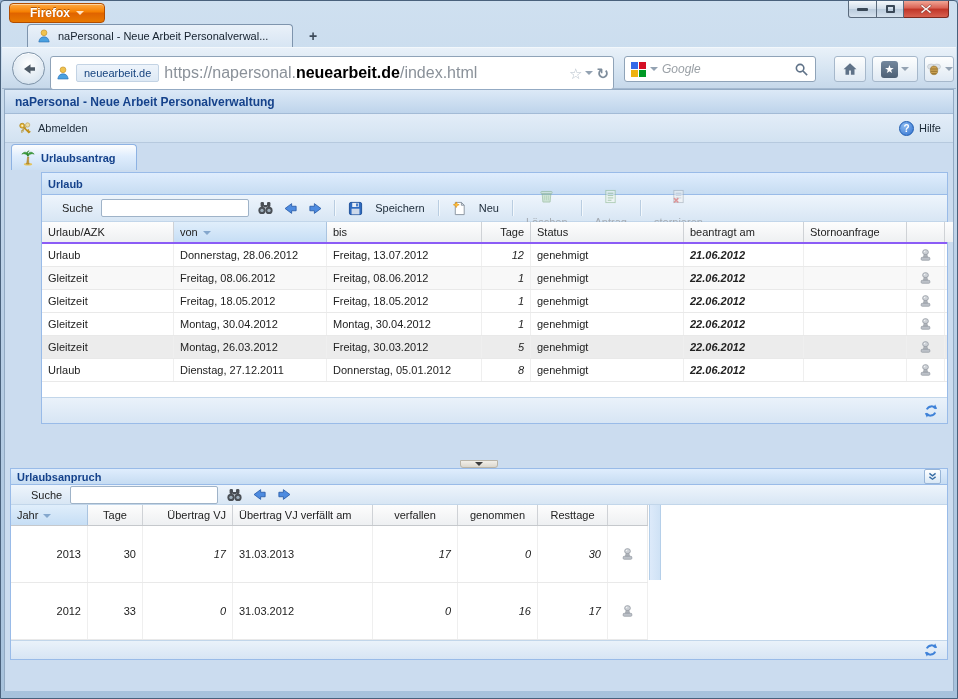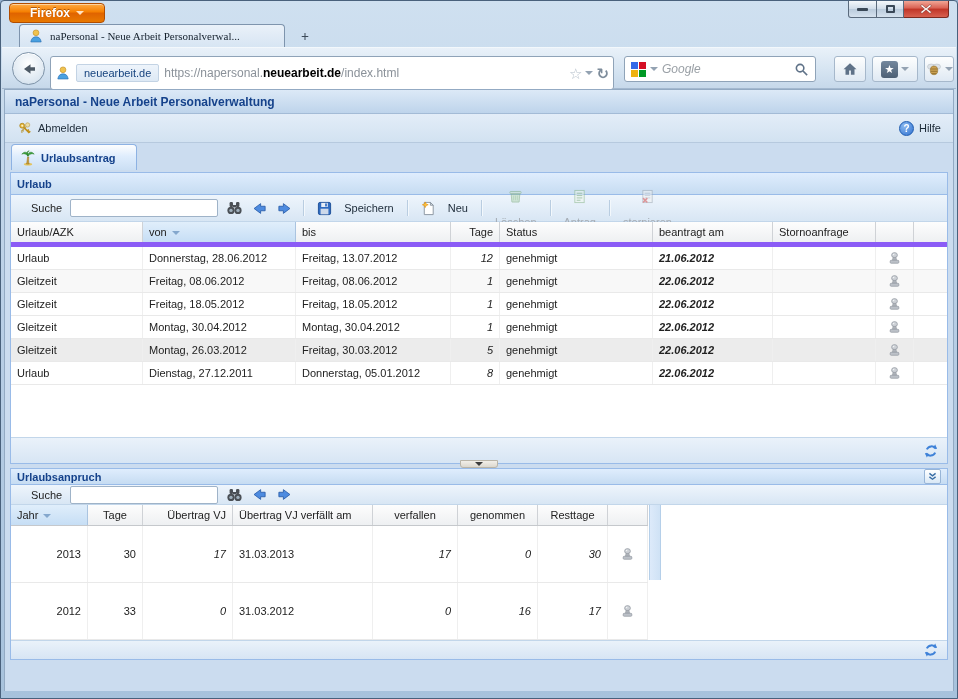--- a/index.html
+++ b/index.html
@@ -18,37 +18,37 @@
   .win-controls{position:absolute;right:8px;top:0;display:flex;}
   .wbtn{height:17px;border:1px solid #5a6a7c;border-top:none;background:linear-gradient(#f4f8fb,#cfdce9 50%,#b9cadb 50%,#d6e2ee);display:flex;align-items:center;justify-content:center;}
   .wbtn.min{width:29px;border-radius:0 0 0 3px;}
   .wbtn.max{width:27px;border-left:none;}
   .wbtn.close{width:45px;border-left:none;border-radius:0 0 3px 0;border-color:#7c2a20;
     background:linear-gradient(#f2a696,#d96052 45%,#c03527 50%,#d8604f);}
   .glyph-min{width:11px;height:3px;background:#3a4857;border-radius:1px;}
   .glyph-max{width:9px;height:8px;border:2px solid #3a4857;border-radius:1px;background:transparent;}
 
   
-  .tabstrip{position:absolute;top:22px;left:4px;right:0;height:24px;font-family:Liberation Serif, serif;}
+  .tabstrip{position:absolute;top:22px;left:12px;right:0;height:24px;}
   .browser-tab{position:absolute;left:14px;top:1px;width:266px;height:23px;border:1px solid #7e94ad;border-bottom:none;border-radius:4px 4px 0 0;
     background:linear-gradient(#eaf1f9,#d7e5f3);display:flex;align-items:center;gap:6px;padding:0 8px;cursor:pointer;}
   .browser-tab .ttl{white-space:nowrap;overflow:hidden;text-overflow:ellipsis;color:#15202c;}
   .newtab-btn{position:absolute;left:287px;top:4px;width:26px;height:19px;border:1px solid transparent;border-radius:3px;
     color:#3c4a59;font-size:14px;font-weight:bold;text-align:center;line-height:17px;cursor:pointer;}
 
   
   .navbar{position:absolute;top:46px;left:1px;right:1px;height:42px;
     background:linear-gradient(#e9f1f9,#d4e3f1 60%,#c6d8ea);border-top:1px solid #f3f8fc;border-bottom:1px solid #a3b8cf;}
   .back-btn{position:absolute;left:10px;top:4px;width:33px;height:33px;border-radius:50%;border:1px solid #7e93a8;
     background:radial-gradient(circle at 50% 35%,#ffffff,#dce7f1 70%,#c3d4e4);display:flex;align-items:center;justify-content:center;cursor:pointer;
     box-shadow:inset 0 1px 0 #fff;}
   .urlbar{position:absolute;left:48px;top:8px;width:564px;height:34px;border:1px solid #8fa3b8;border-radius:3px;background:#fff;
     display:flex;align-items:center;padding:0 4px;gap:5px;}
   .site-chip{background:linear-gradient(#eef4fb,#dde9f5);border:1px solid #c3d3e4;border-radius:2px;padding:2px 7px;color:#16437e;cursor:pointer;white-space:nowrap;}
-  .url-text{flex:1;white-space:nowrap;overflow:hidden;font-size:12px;cursor:text;}
+  .url-text{flex:1;white-space:nowrap;overflow:hidden;font-size:16px;cursor:text;}
   .url-dim{color:#8a9199;}
   .url-domain{color:#000;font-weight:bold;}
   .urlbar-icons{display:flex;align-items:center;gap:3px;}
   .icon-star{color:#b4bfca;font-size:15px;line-height:1;cursor:pointer;}
   .tri-down{width:0;height:0;border-left:4px solid transparent;border-right:4px solid transparent;border-top:4px solid #93a2b2;cursor:pointer;}
   .icon-reload{color:#7d8c9b;font-size:15px;font-weight:bold;line-height:1;cursor:pointer;}
   .searchbox{position:absolute;left:622px;top:8px;width:192px;height:26px;border:1px solid #8fa3b8;border-radius:3px;background:#fff;
     display:flex;align-items:center;padding:0 6px;gap:4px;}
   .searchbox input{flex:1;border:none;outline:none;font-family:inherit;font-size:12px;min-width:0;background:transparent;}
   .searchbox input::placeholder{font-style:italic;color:#9aa0a6;}
@@ -68,21 +68,21 @@
   .help-link{margin-left:auto;}
   .help-badge{width:15px;height:15px;border-radius:50%;background:radial-gradient(circle at 35% 30%,#8cbbf0,#2e6fd0);border:1px solid #1d5bb0;
     color:#fff;font-weight:bold;font-size:10px;text-align:center;line-height:14px;}
   .app-tabs{height:27px;padding-left:6px;position:relative;}
   .app-tab{position:absolute;left:6px;bottom:0;height:26px;width:126px;border:1px solid #8db2e3;border-bottom:none;border-radius:4px 4px 0 0;
     background:linear-gradient(#fdfefe,#dfedfd 45%,#cbdff4);display:flex;align-items:center;gap:5px;padding:0 8px;
     font-weight:bold;color:#15428b;cursor:pointer;}
 
   
   .panel{position:absolute;left:5px;right:5px;border:1px solid #99bbe8;background:#fff;display:flex;flex-direction:column;}
-  .panel1{top:82px;height:292px;}
+  .panel1{top:82px;height:252px;margin-left:31px;}
   .panel2{top:378px;height:192px;}
   .panel-h{height:22px;background:linear-gradient(#dfedfd,#c6dcf2);border-bottom:1px solid #99bbe8;
     display:flex;align-items:center;padding:0 6px;font-weight:bold;color:#15428b;}
   .collapse-btn{margin-left:auto;width:17px;height:15px;border:1px solid #98b5d7;border-radius:2px;background:linear-gradient(#fff,#d9e8f6);
     display:flex;align-items:center;justify-content:center;cursor:pointer;}
   .ptoolbar{height:27px;background:linear-gradient(#eef5fc,#d8e6f4);border-bottom:1px solid #c2d6ea;
     display:flex;align-items:center;padding:0 0 0 20px;gap:8px;}
   .ptoolbar.tb2{height:28px;}
   .suche-input{width:148px;height:18px;border:1px solid #9fb3c8;border-radius:2px;font-family:inherit;font-size:11px;padding:0 3px;outline:none;background:#fff;}
   .tsep{width:1px;height:16px;background:#b9cde1;box-shadow:1px 0 0 #f3f8fc;margin:0 2px;}
@@ -91,21 +91,21 @@
   .tbtn.dis svg{opacity:.55;}
   .icon-btn{cursor:pointer;display:flex;align-items:center;}
 
   
   .g1-head,.g1-row{display:grid;grid-template-columns:132px 153px 155px 49px 153px 120px 103px 38px 1fr;}
   .g2-wrap{position:relative;}
   .g2-head,.g2-row{display:grid;grid-template-columns:77px 55px 90px 140px 85px 80px 70px 40px;width:637px;}
   .hc{padding:4px 6px;border-right:1px solid #cfd2d6;background:linear-gradient(#fdfdfd,#eef0f2);color:#222;white-space:nowrap;overflow:hidden;cursor:pointer;}
   .hc.sorted{background:linear-gradient(#e0eefb,#c6def5);border-right-color:#aac4e0;}
   .hc.fill{cursor:default;border-right:none;}
-  .g1-head{border-bottom:5px solid #8b5cf6;}
+  .g1-head{border-bottom:2px solid #8b5cf6;}
   .g2-head{border-bottom:1px solid #c5c8cc;}
   .sort-tri{display:inline-block;width:0;height:0;border-left:4px solid transparent;border-right:4px solid transparent;border-top:4px solid #84a7cd;margin-left:5px;vertical-align:1px;}
   .g1-row,.g2-row{border-bottom:1px solid #e9e9e9;background:#fff;cursor:pointer;}
   .g1-row.shade{background:#ececec;}
   .g1-row.faint{background:#f8f8f8;}
   .c{padding:5px 6px;border-right:1px solid #efefef;white-space:nowrap;overflow:hidden;}
   .g2-row .c{padding:22px 6px;}
   .c.fill{border-right:none;}
   .c.r{text-align:right;}
   .hc.r{text-align:right;}

